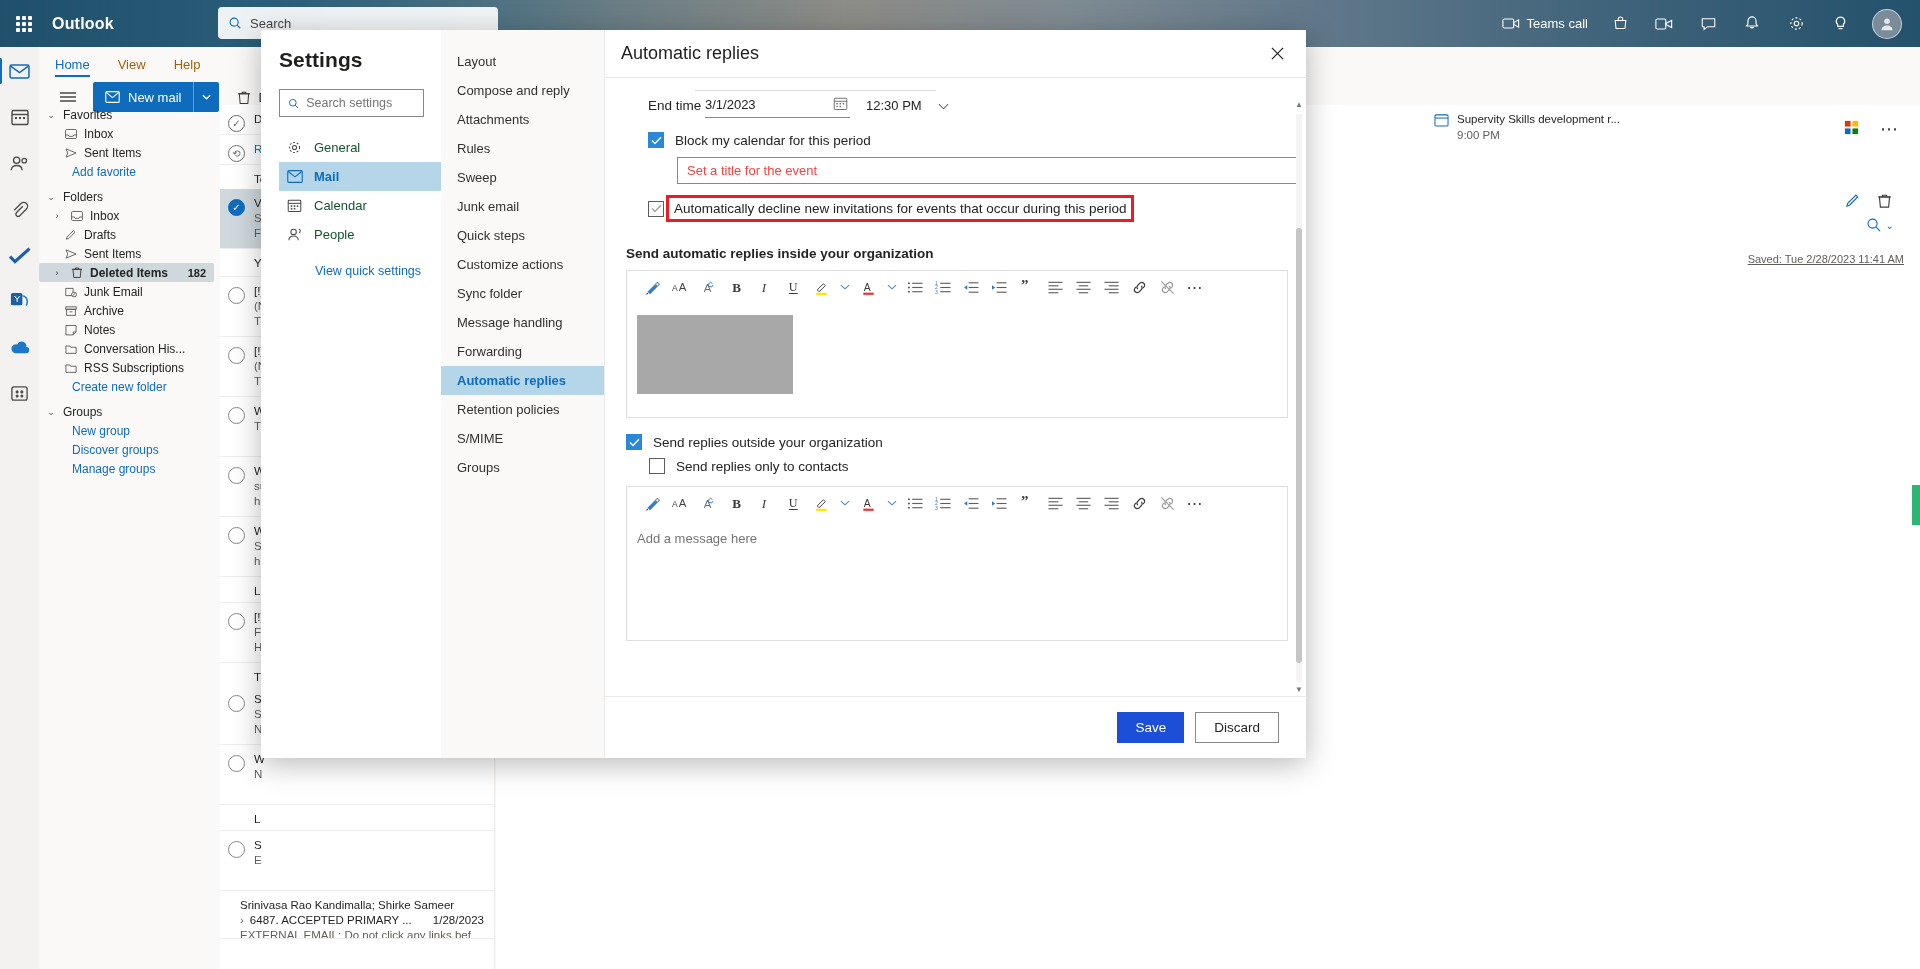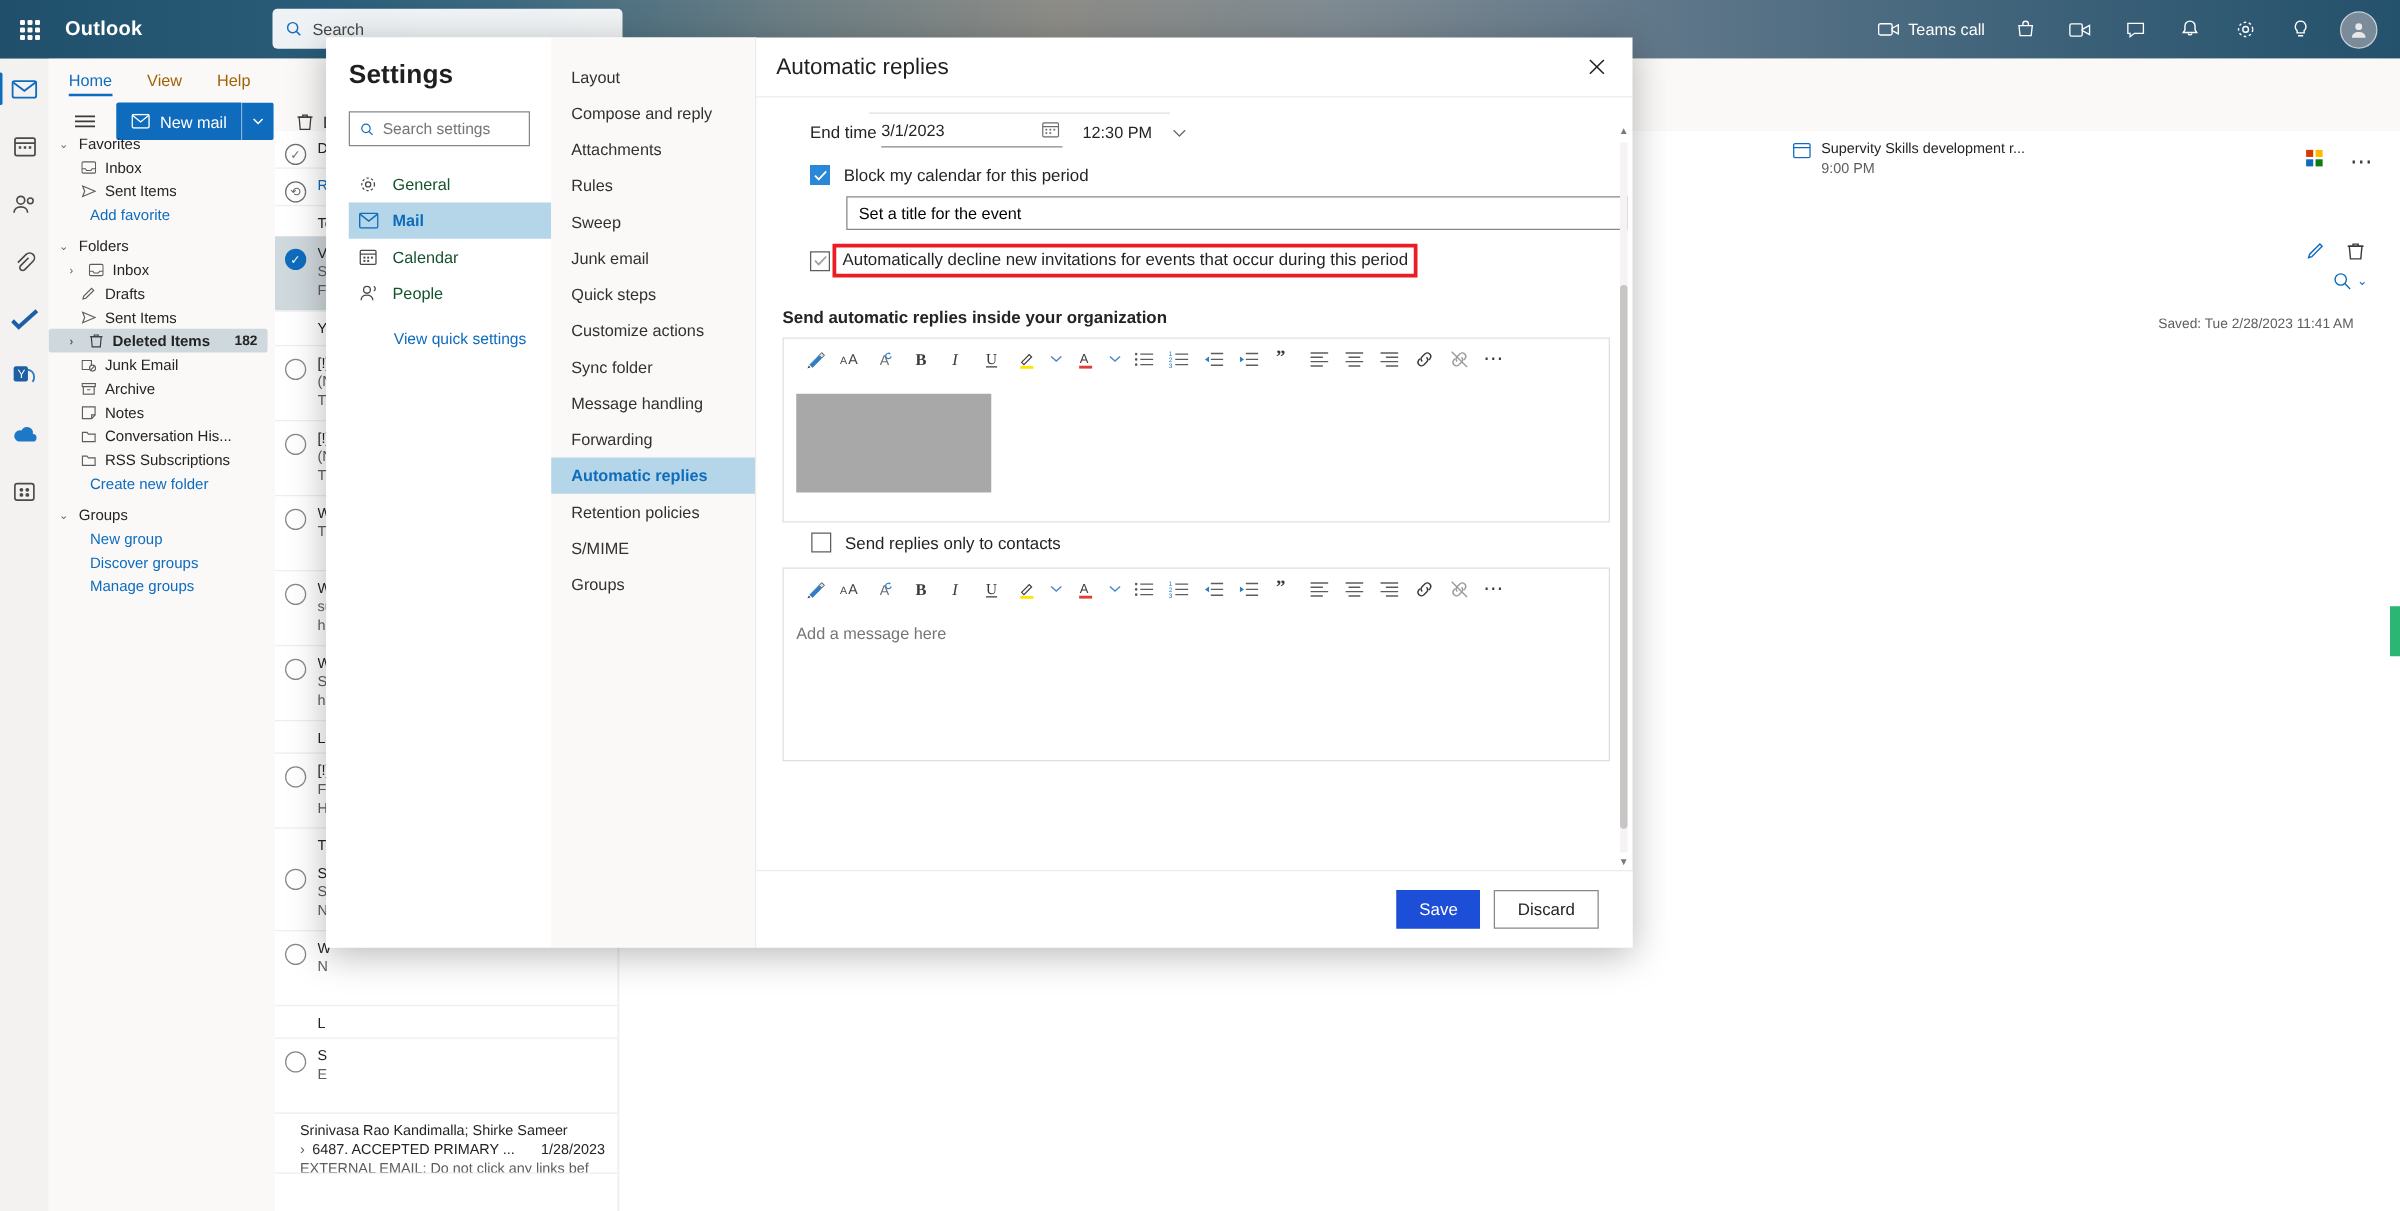--- a/index.html
+++ b/index.html
@@ -66,21 +66,21 @@
   .ml-circ.chk { background:#0f6cbd; border-color:#0f6cbd; color:#fff; display:flex;align-items:center;justify-content:center;font-size:10px; }
   .ml-circ.chk2 { border-color:#6e6e6e; color:#6e6e6e; display:flex;align-items:center;justify-content:center;font-size:10px; }
   .ml-body { flex:1; overflow:hidden; line-height:15px;}
   .ml-l { white-space:nowrap; overflow:hidden; text-overflow:ellipsis; }
   .ml-l.s { color:#605e5c; }
   .ml-l.b { color:#0f6cbd; }
 
   .readpane { position:absolute; left:496px; top:105px; width:1424px; height:864px; background:#fff; }
   .rp-top { height:48px; display:flex; align-items:center; justify-content:flex-end; padding-right:20px; gap:18px; }
   .rp-ev { position:absolute; right:300px; top:8px; font-size:11.5px; color:#242424; display:flex; gap:8px; align-items:flex-start;}
-  .rp-saved { position:absolute; right:37px; top:148px; font-size:11px; color:#605e5c; }
+  .rp-saved { position:absolute; right:16px; top:148px; font-size:11px; color:#605e5c;text-decoration:underline; }
   .rp-icons { position:absolute; right:28px; top:88px; display:flex; gap:16px; color:#0f6cbd; }
   .rp-zoom { position:absolute; right:20px; top:110px; display:flex; gap:4px; align-items:center; color:#0f6cbd; font-size:11px;}
   .greenbar { position:absolute; right:0; top:380px; width:8px; height:40px; background:#2bb673; }
 
   
   .dialog {
     position:absolute; left:261px; top:30px; width:1045px; height:728px;
     background:#fff; box-shadow:0 6px 28px rgba(0,0,0,.28); display:flex; flex-direction:column;
   }
   .dlg-body { flex:1; display:flex; min-height:0; }
@@ -118,21 +118,21 @@
   .timefield { margin-left:16px; font-size:13px; color:#242424; display:flex; align-items:center; gap:16px;}
 
   .chk-row { display:flex; align-items:center; gap:11px; margin-top:14px; }
   .cb { width:16px;height:16px; border:1px solid #605e5c; background:#fff; flex:0 0 auto; display:flex;align-items:center;justify-content:center;}
   .cb.on { background:#2b88d8; border-color:#2b88d8; }
   .cb.on svg path { stroke:#fff; }
   .cb.dim svg path { stroke:#a19f9d; }
   .chk-lbl { font-size:13.5px; color:#242424; }
   .evt-title {
     margin:9px 0 0 29px; height:27px; border:1px solid #8a8886; width:625px;
-    display:flex; align-items:center; padding:0 9px; font-size:13px; color:#000000;
+    display:flex; align-items:center; padding:0 9px; font-size:13px; color:#ef4444;
   }
   .hl-wrap { margin-top:11px; display:flex; align-items:center; gap:0; }
   .hl-box { border:3px solid #ec1c24; padding:1px 4px 2px 5px; margin-left:2px; }
 
   .sec-head { font-size:13.5px; font-weight:700; color:#242424; margin-top:24px; }
   .editor { border:1px solid #e1dfdd; margin-top:9px; }
   .etoolbar { height:32px; display:flex; align-items:center; padding:0 12px; gap:0; }
   .tbtn { width:28px; height:30px; display:flex; align-items:center; justify-content:center; color:#424242; }
   .tbtn.sm { width:19px; }
   .ebody { min-height:114px; padding:12px 10px; font-size:13px; color:#757575;}
@@ -898,20 +898,28 @@
                     <line x1="2.5" y1="2.5" x2="15.5" y2="15.5" stroke="#9a9a9a" stroke-width="1.2"></line>
                   </svg>
                 </span>
               <span class="tbtn" style="font-size:16px;color:#3b3a39;letter-spacing:1px">⋯</span>
             </div>
             <div class="ebody">
               <div class="grayimg"></div>
             </div>
           </div>
 
+          <div class="chk-row2" style="margin-left:5px">
+            <span class="cb on">
+              <svg width="11" height="9" viewBox="0 0 12 10">
+                  <path d="M1 5 4.3 8.4 11 1.3" fill="none" stroke="#fff" stroke-width="1.6"></path>
+                </svg>
+            </span>
+            <span class="chk-lbl">Send replies outside your organization</span>
+          </div>
           <div class="chk-row2" style="margin-left:28px;margin-top:8px">
             <span class="cb"></span>
             <span class="chk-lbl">Send replies only to contacts</span>
           </div>
 
           <div class="editor" style="margin-left:5px;margin-top:12px">
             <div class="etoolbar">
               <span class="tbtn">
                   <svg width="17" height="17" viewBox="0 0 18 18">
                     <path d="M3 13.5 10.5 6 12.8 8.3 5.3 15.8z" fill="#2f7cc7" stroke="#2f7cc7" stroke-width=".6"></path>

